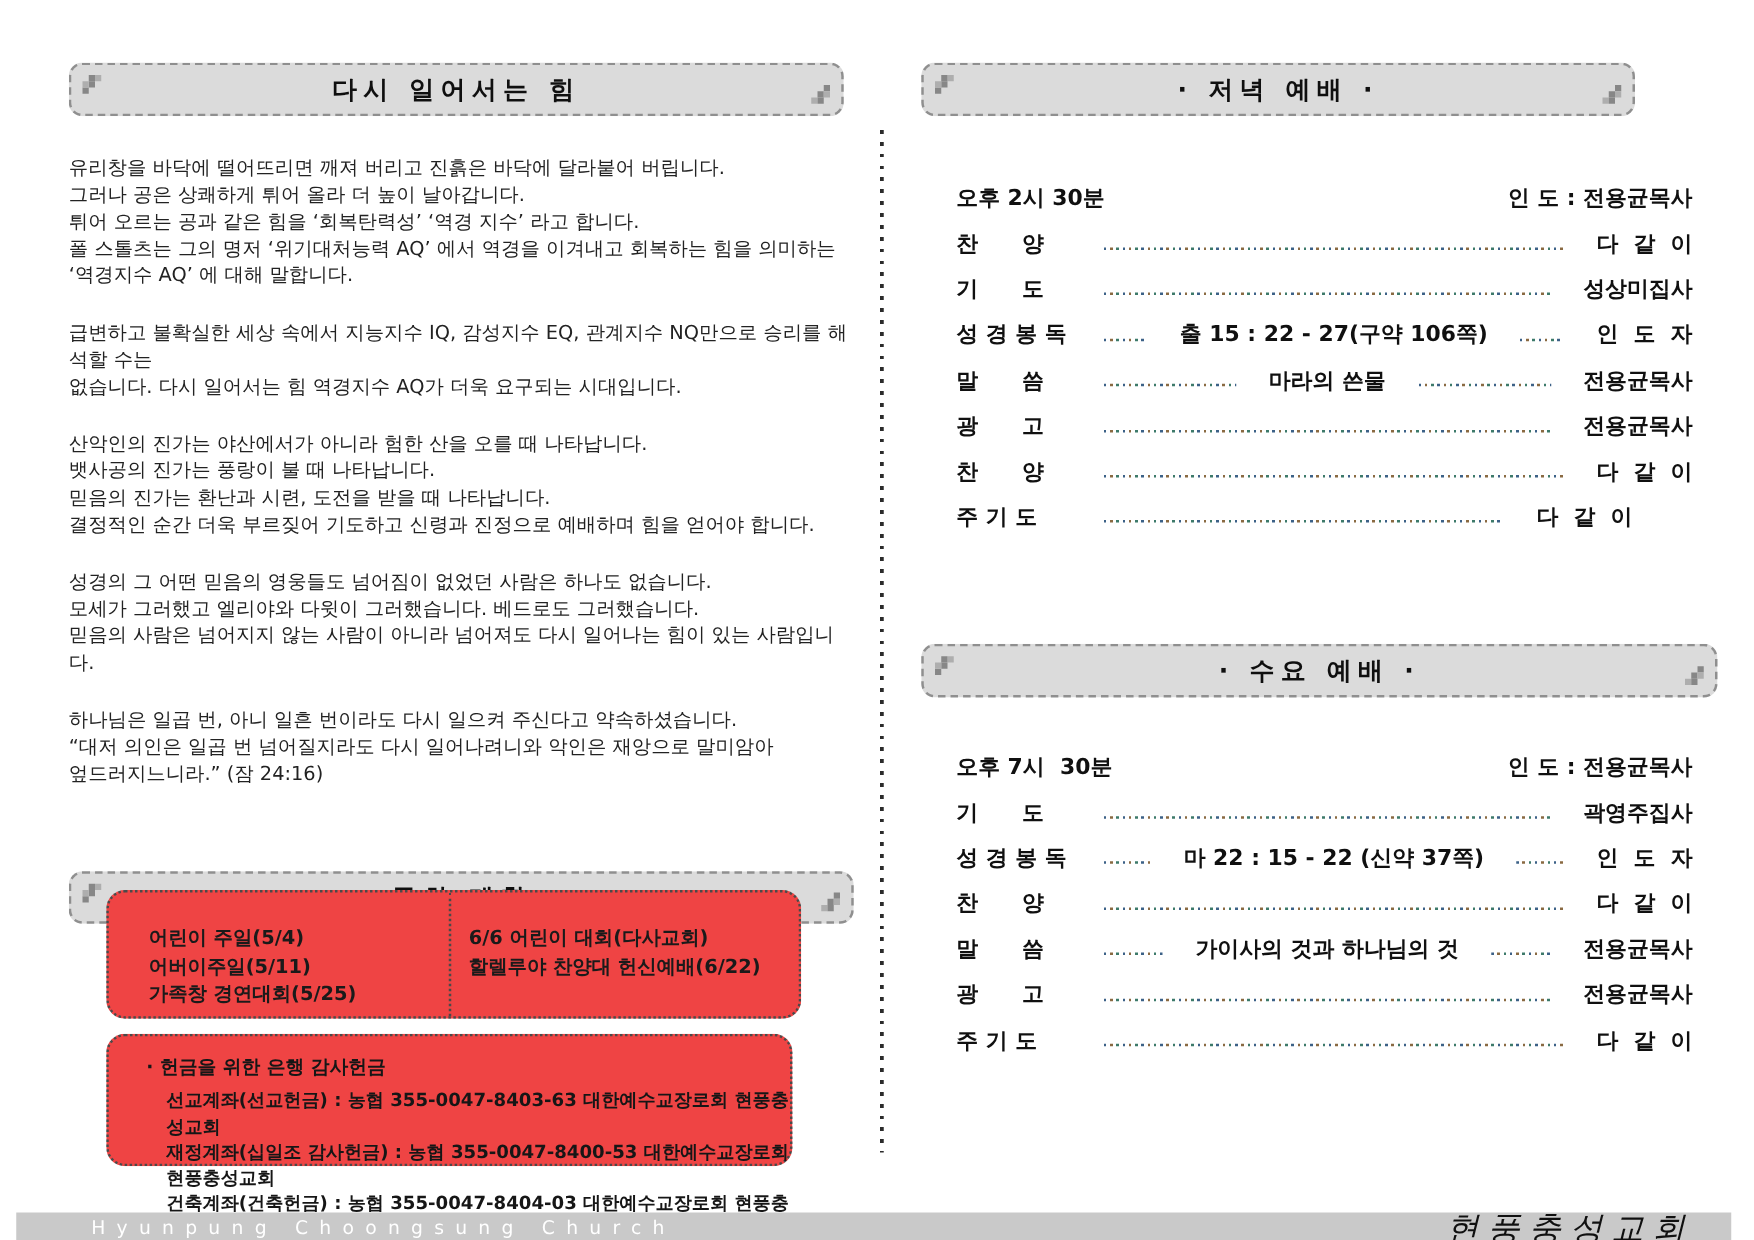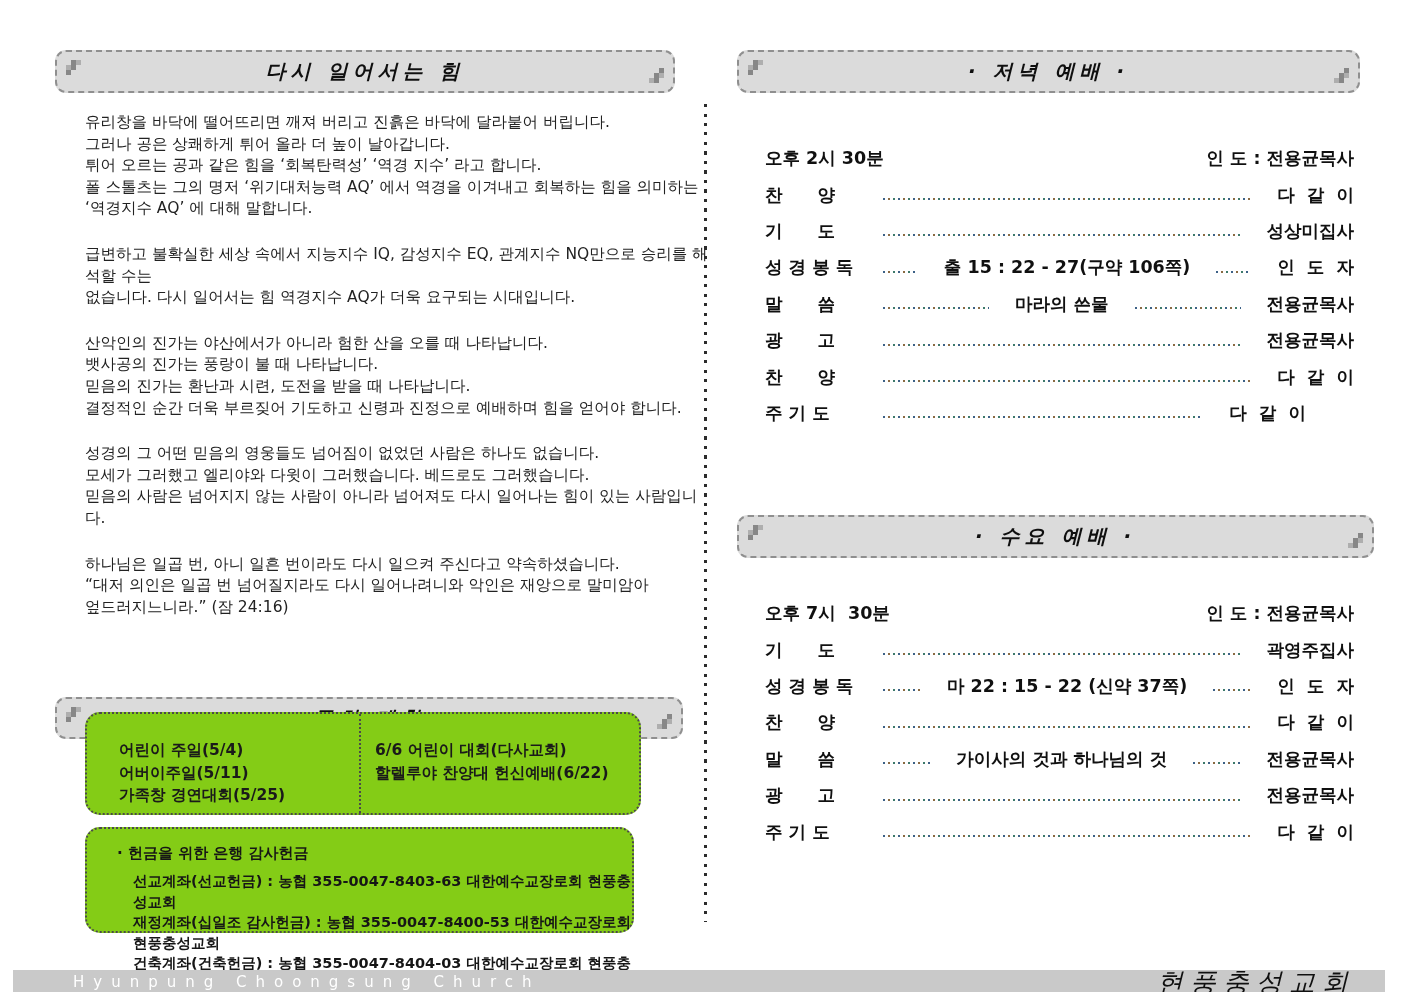--- a/index.html
+++ b/index.html
@@ -3,42 +3,42 @@
 <meta charset="utf-8">
 <style>
   html,body{margin:0;padding:0;background:#fff;}
   .page{
     position:relative;width:1403px;height:992px;background:#ffffff;overflow:hidden;
     font-family:"DejaVu Sans","Liberation Sans",sans-serif;color:#1d1d1d;
   }
   
   .bar{
     position:absolute;background:#dbdbdb;border:2px dashed #8f8f8f;border-radius:11px;
-    display:flex;align-items:center;justify-content:center;box-sizing:border-box;font-style:italic;
+    display:flex;align-items:center;justify-content:center;box-sizing:border-box;
   }
   .bar-title{font-weight:bold;font-size:20px;color:#0f0f0f;letter-spacing:5px;white-space:pre;}
   .decor{position:absolute;width:18px;height:16px;}
   .decor-l{left:9px;top:8px;background:
     linear-gradient(#878787,#878787) 5px 0/5px 5px no-repeat,
     linear-gradient(#aeaeae,#aeaeae) 10px 0/5px 5px no-repeat,
     linear-gradient(#aeaeae,#aeaeae) 0 5px/5px 5px no-repeat,
     linear-gradient(#878787,#878787) 5px 5px/5px 5px no-repeat,
     linear-gradient(#878787,#878787) 0 10px/5px 5px no-repeat;}
   .decor-r{right:9px;bottom:8px;background:
     linear-gradient(#878787,#878787) 8px 11px/5px 5px no-repeat,
     linear-gradient(#aeaeae,#aeaeae) 3px 11px/5px 5px no-repeat,
     linear-gradient(#aeaeae,#aeaeae) 13px 6px/5px 5px no-repeat,
     linear-gradient(#878787,#878787) 8px 6px/5px 5px no-repeat,
     linear-gradient(#878787,#878787) 13px 1px/5px 5px no-repeat;}
   
-  .body-text{position:absolute;left:55px;top:112px;width:625px;margin-left:30px;}
+  .body-text{position:absolute;left:55px;top:124px;width:625px;}
   .body-text p{margin:0 0 24px 0;font-size:15.5px;line-height:21.6px;white-space:pre-line;color:#222;}
   
   .gray-box{
-    position:absolute;background:#84cc16;border:2px dotted #4a4a4a;border-radius:15px;
+    position:absolute;background:#ef4444;border:2px dotted #4a4a4a;border-radius:15px;
     box-sizing:border-box;
   }
   .plan-box{left:85px;top:712px;width:556px;height:103px;display:flex;}
   .plan-cell{padding:25px 0 0 32px;font-size:15.5px;font-weight:600;line-height:22.5px;white-space:pre-line;color:#1a1a1a;}
   .plan-cell.first{flex:0 0 240px;}
   .plan-cell.second{flex:1;border-left:2px dotted #4a4a4a;padding-left:14px;}
   .bank-box{left:85px;top:827px;width:549px;height:106px;padding:15px 0 0 30px;}
   .bank-heading{font-size:15px;font-weight:bold;color:#161616;}
   .bank-lines{margin-top:8px;padding-left:16px;font-size:14.5px;font-weight:bold;line-height:20.5px;color:#161616;white-space:pre-line;}
   
@@ -117,21 +117,21 @@
 
   <div class="gray-box bank-box">
     <div class="bank-heading">· 헌금을 위한 은행 감사헌금</div>
     <div class="bank-lines">선교계좌(선교헌금) : 농협 355-0047-8403-63 대한예수교장로회 현풍충성교회
 재정계좌(십일조 감사헌금) : 농협 355-0047-8400-53 대한예수교장로회 현풍충성교회
 건축계좌(건축헌금) : 농협 355-0047-8404-03 대한예수교장로회 현풍충성교회</div>
   </div>
 
   <div class="v-divider"></div>
 
-  <div class="bar" style="left:737px;top:50px;width:623px;height:43px">
+  <div class="bar" style="left:737px;top:50px;width:571px;height:43px">
     <span class="decor decor-l"></span>
     <span class="bar-title">· 저녁 예배 ·</span>
     <span class="decor decor-r"></span>
   </div>
 
   <div class="svc" style="top:140px">
     <div class="svc-time-row">
       <span class="val">오후 2시 30분</span>
       <span class="val">인 도 : 전용균목사</span>
     </div>

